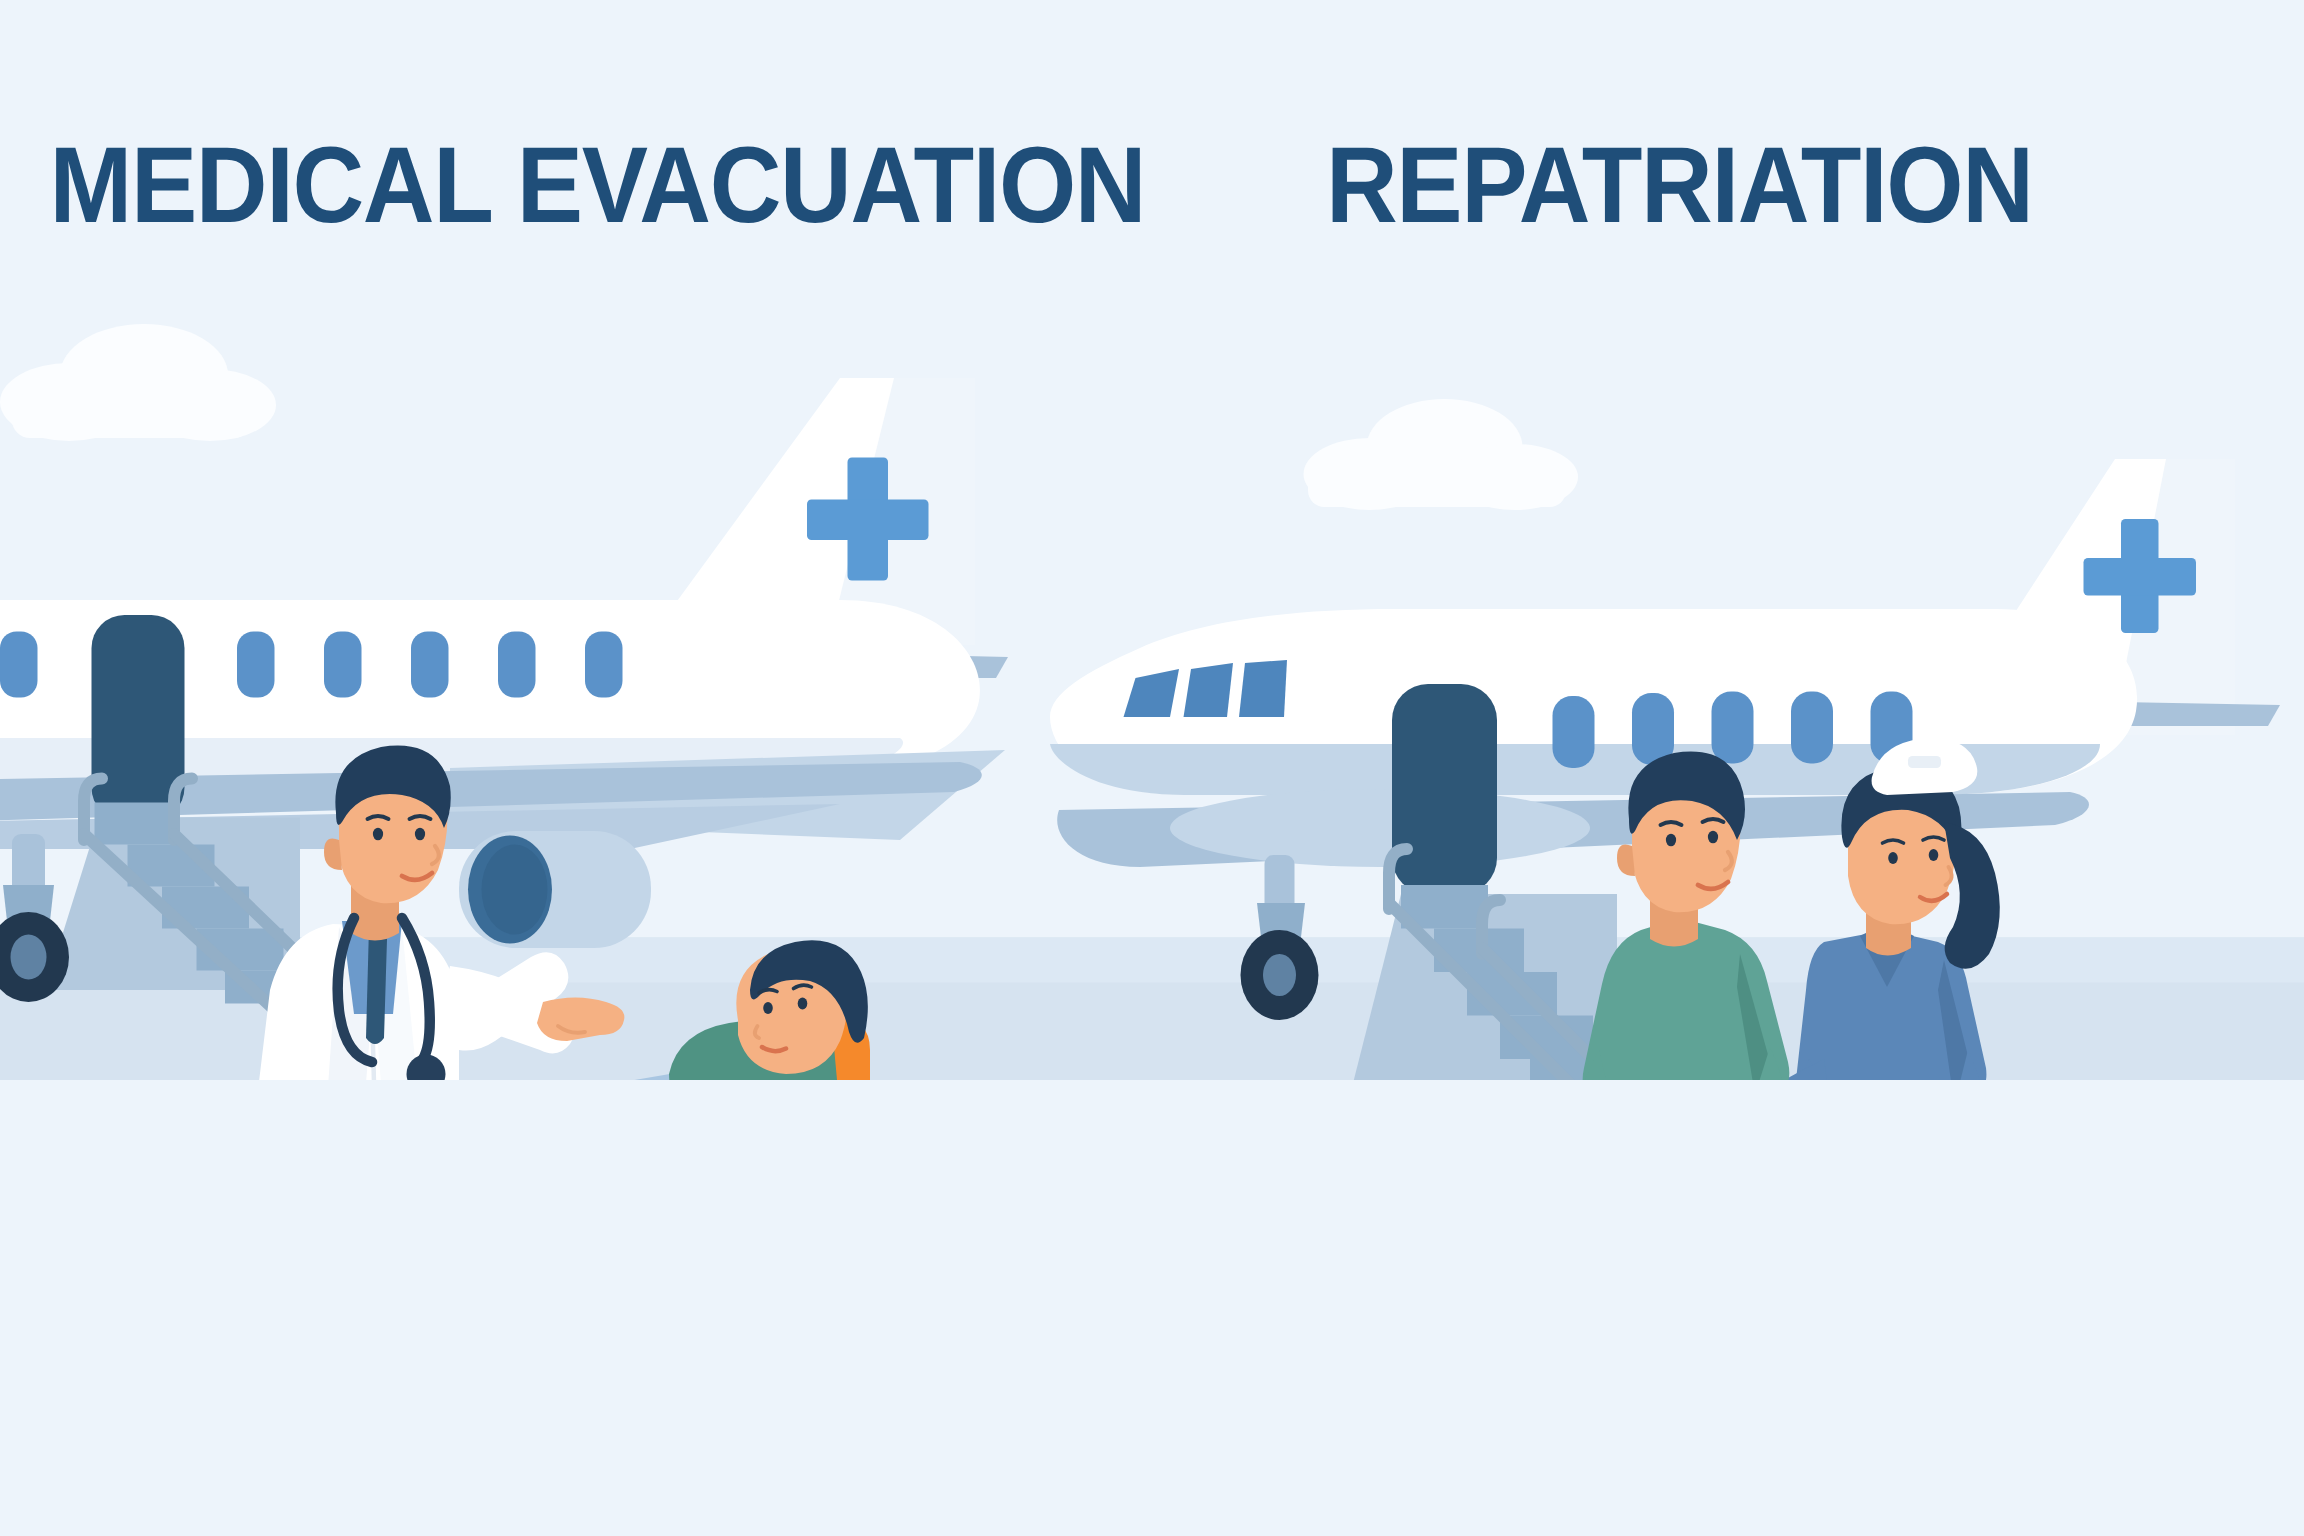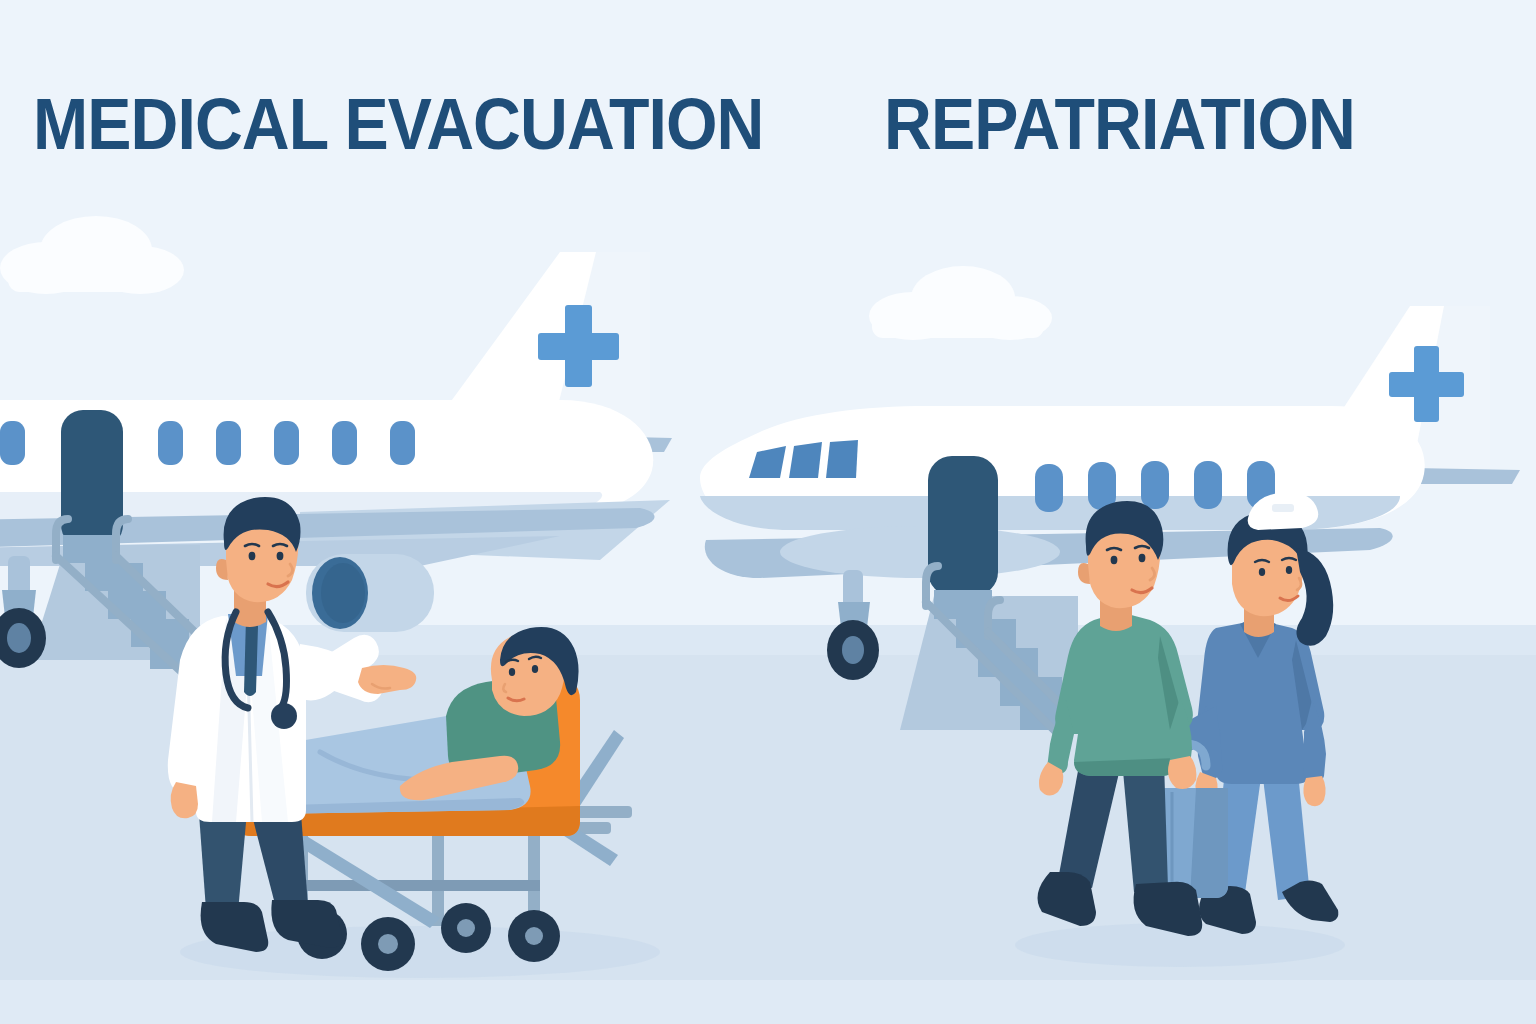--- a/index.html
+++ b/index.html
@@ -1,21 +1,21 @@
 <!DOCTYPE html>
 <html><head>
 <meta charset="utf-8">
 <style>
   html,body{margin:0;padding:0;}
   body{
     width:1536px;height:1024px;overflow:hidden;
     font-family:"Liberation Sans", sans-serif;
     background:#EDF4FB;
   }
-  #stage{position:relative;width:1536px;height:1024px;overflow:hidden;background:#a3a3a3;}
+  #stage{position:relative;width:1536px;height:720px;overflow:hidden;background:#a3a3a3;}
   #art{position:absolute;left:0;top:0;width:1536px;height:1024px;}
   .title{
     position:absolute;
     font-family:"Liberation Sans", sans-serif;
     font-weight:700;
     color:#1F4E79;
     letter-spacing:-1px;
     white-space:nowrap;
     line-height:1;
     transform-origin:left top;

